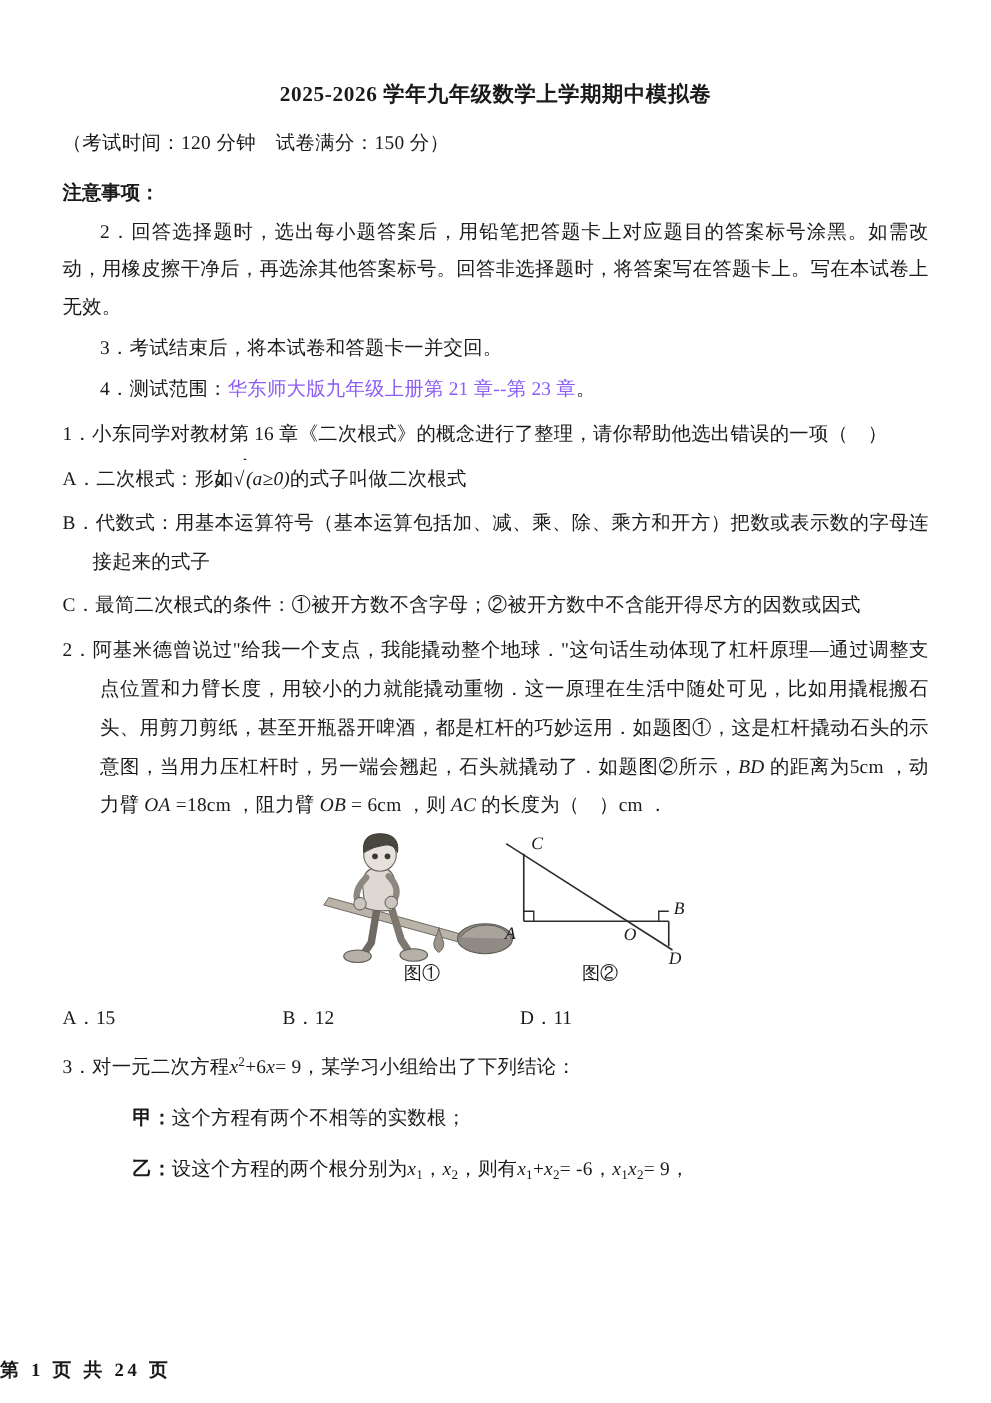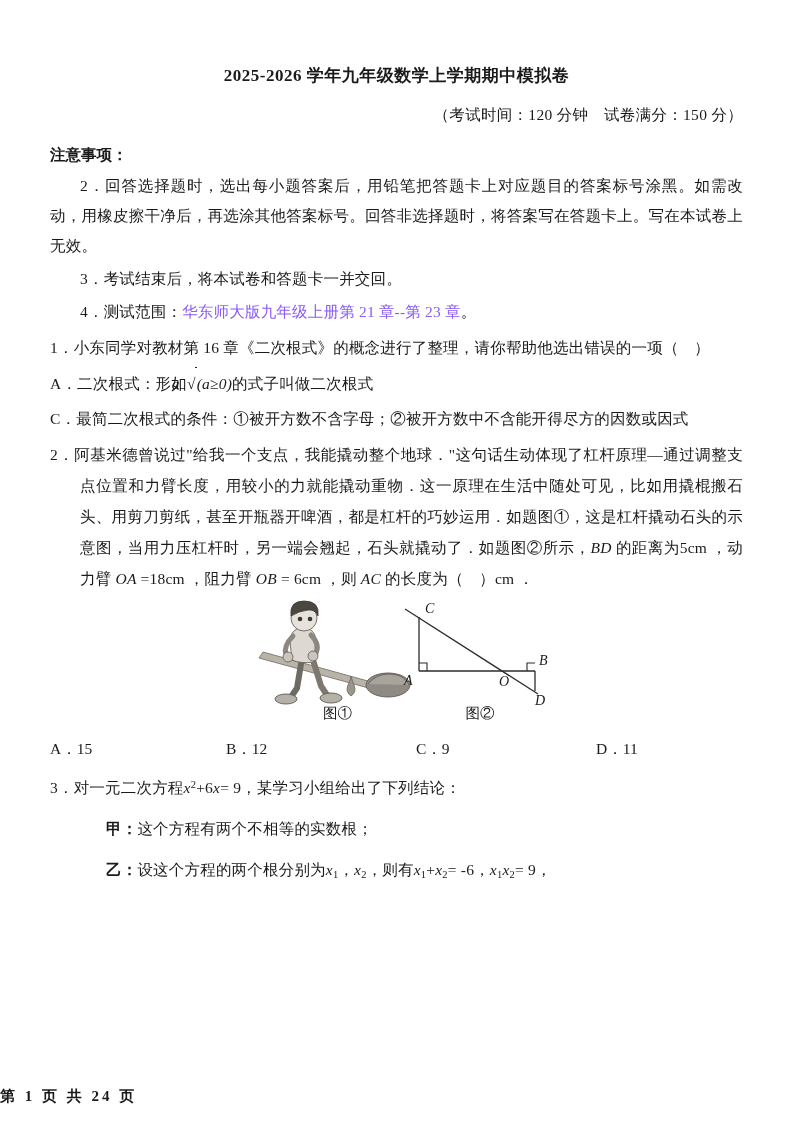--- a/index.html
+++ b/index.html
@@ -25,21 +25,21 @@
   }
   .doc-title {
     text-align: center;
     font-size: 17px;
     font-weight: bold;
     letter-spacing: 0.5px;
     margin: 10px 0 0 0;
     line-height: 28px;
   }
   .doc-subtitle {
-    text-align: right;
+    text-align: left;
     font-size: 15.5px;
     margin: 12px 0 0 0;
     line-height: 26px;
     letter-spacing: 0.3px;
   }
   .notice-head {
     font-size: 15.5px;
     font-weight: bold;
     margin: 14px 0 0 0;
     line-height: 26px;
@@ -188,20 +188,21 @@
   <p class="notice-head">注意事项：</p>
   <p class="notice-item">2．回答选择题时，选出每小题答案后，用铅笔把答题卡上对应题目的答案标号涂黑。如需改动，用橡皮擦干净后，再选涂其他答案标号。回答非选择题时，将答案写在答题卡上。写在本试卷上无效。</p>
   <p class="notice-item">3．考试结束后，将本试卷和答题卡一并交回。</p>
   <p class="notice-item"><span>4．测试范围：</span><span class="red">华东师大版九年级上册第 21 章--第 23 章</span><span>。</span></p>
 
 
   <p class="q-line">1．小东同学对教材第 16 章《二次根式》的概念进行了整理，请你帮助他选出错误的一项（　）</p>
 
   <p class="q-opt"><span>A．</span><span>二次根式：形如</span><span class="mth">√<span class="radic">a</span></span><span class="mth">(a≥0)</span><span>的式子叫做二次根式</span></p>
 
+  <p class="q-opt"><span>B．</span><span>代数式：用基本运算符号（基本运算包括加、减、乘、除、乘方和开方）把数或表示数的字母连接起来的式子</span></p>
 
   <p class="q-opt"><span>C．</span><span>最简二次根式的条件：①被开方数不含字母；②被开方数中不含能开得尽方的因数或因式</span></p>
 
 
   <p class="q-hang"><span>2．阿基米德曾说过"给我一个支点，我能撬动整个地球．"这句话生动体现了杠杆原理—通过调整支点位置和力臂长度，用较小的力就能撬动重物．这一原理在生活中随处可见，比如用撬棍搬石头、用剪刀剪纸，甚至开瓶器开啤酒，都是杠杆的巧妙运用．如题图①，这是杠杆撬动石头的示意图，当用力压杠杆时，另一端会翘起，石头就撬动了．如题图②所示，</span><span class="mth">BD</span><span> 的距离为5cm ，动力臂 </span><span class="mth">OA</span><span> =18cm ，阻力臂 </span><span class="mth">OB</span><span> = 6cm ，则 </span><span class="mth">AC</span><span> 的长度为（　）cm ．</span></p>
 
   <div class="figures">
 
     <svg class="fig1" viewBox="0 0 165 108">
       <g stroke="#5a5a5a" fill="#cfcfcf">
@@ -261,21 +262,20 @@
       </g>
     </svg>
 
     <div class="fig-cap cap1">图①</div>
     <div class="fig-cap cap2">图②</div>
   </div>
 
   <div class="opt-row">
     <span class="opt-a"><span>A．</span><span>15</span></span>
     <span class="opt-b"><span>B．</span><span>12</span></span>
-    <span class="opt-c"><span>C．</span><span>9</span></span>
     <span><span>D．</span><span>11</span></span>
   </div>
 
   <p class="q-line"><span>3．对一元二次方程</span><span class="mth"><span>x</span><sup>2</sup><span class="up">+6</span><span>x</span><span class="up">= 9</span></span><span>，某学习小组给出了下列结论：</span></p>
 
   <p class="sub-item"><strong>甲：</strong><span>这个方程有两个不相等的实数根；</span></p>
 
   <p class="sub-item"><strong>乙：</strong><span>设这个方程的两个根分别为</span><span class="mth"><span>x</span><sub>1</sub></span><span>，</span><span class="mth"><span>x</span><sub>2</sub></span><span>，则有</span><span class="mth"><span>x</span><sub>1</sub><span class="up">+</span><span>x</span><sub>2</sub><span class="up">= -6</span></span><span>，</span><span class="mth"><span>x</span><sub>1</sub><span>x</span><sub>2</sub><span class="up">= 9</span></span><span>，</span></p>
 
   <div class="footer">第 1 页 共 24 页</div>

